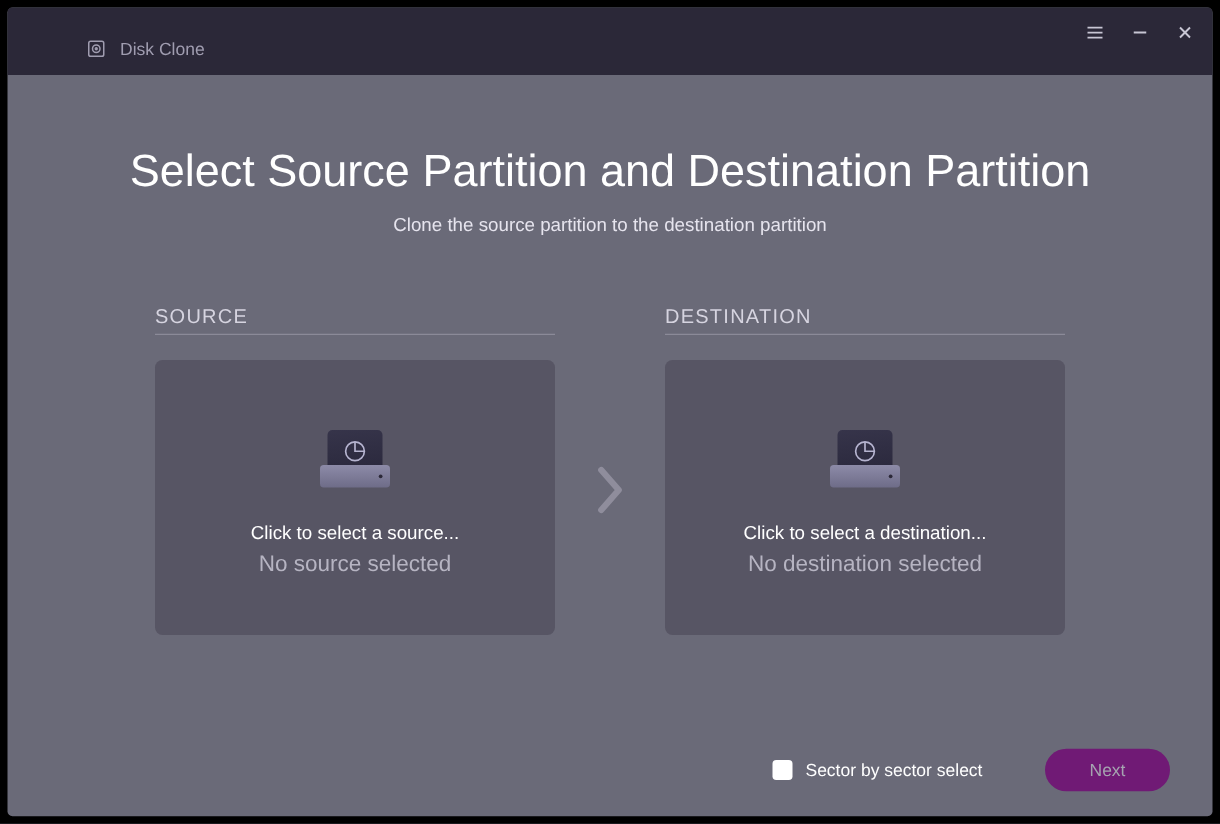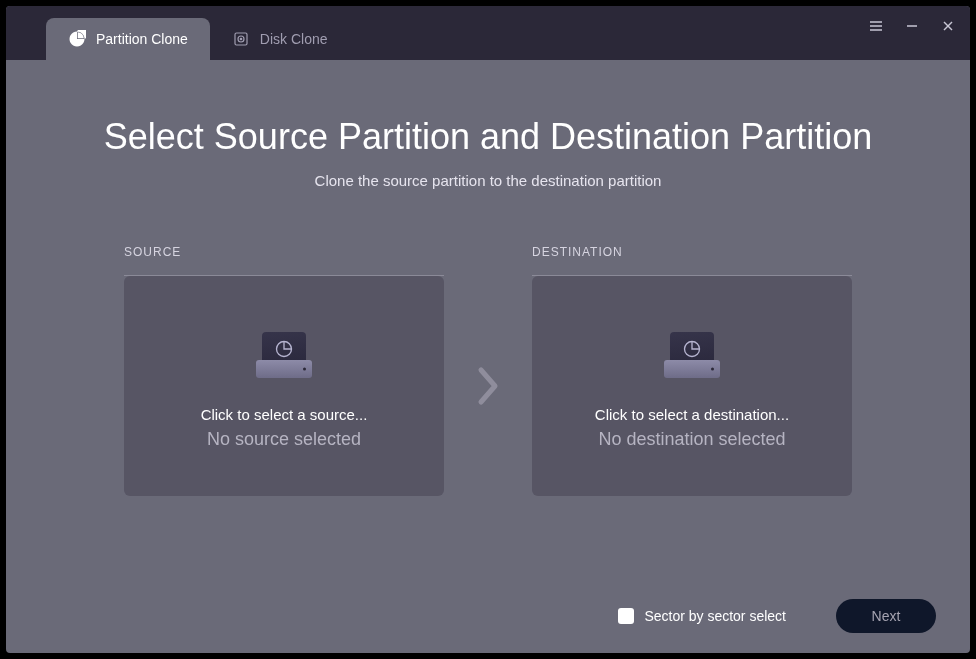--- a/index.html
+++ b/index.html
@@ -99,25 +99,26 @@
     .panels {
       display: flex;
       align-items: center;
       justify-content: center;
       gap: 24px;
     }
     .panel-group {
       width: 320px;
     }
     .panel-label {
-      font-size: 12px;
+      font-size: 16px;
       letter-spacing: 1px;
       color: #d6d4e0;
-      padding-bottom: 16px;
+      padding-bottom: 4px;
       border-bottom: 1px solid #8b8a98;
+      margin-bottom: 20px;
     }
     .panel-card {
       background: #575564;
       border-radius: 6px;
       height: 220px;
       display: flex;
       flex-direction: column;
       align-items: center;
       justify-content: center;
       cursor: pointer;
@@ -202,46 +203,37 @@
       background: #ffffff;
       border-radius: 3px;
     }
     .checkbox-label {
       font-size: 14px;
       color: #ffffff;
     }
     .next-btn {
       width: 100px;
       height: 34px;
-      background: #0f172a;
+      background: #701a75;
       border-radius: 17px;
       display: flex;
       align-items: center;
       justify-content: center;
       color: #a5a3b0;
       font-size: 14px;
       cursor: pointer;
     }
   </style>
 </head>
 <body>
 
 <div class="app-frame">
 
   <div class="titlebar">
     <div class="tabs">
-      <div class="tab active">
-        <span class="tab-icon">
-          <svg viewBox="0 0 24 24" width="18" height="18" fill="currentColor">
-            <path d="M12 2 A10 10 0 1 1 11.99 2 Z M12 4 V12 H20 A8 8 0 1 0 12 4 Z"></path>
-            <path d="M13 3 V11 H21 A8 8 0 0 0 13 3 Z" fill="currentColor"></path>
-          </svg>
-        </span>
-        <span>Partition Clone</span>
-      </div>
       <div class="tab">
         <span class="tab-icon">
           <svg viewBox="0 0 24 24" width="18" height="18" fill="none" stroke="currentColor" stroke-width="1.6">
             <rect x="4" y="4" width="16" height="16" rx="2"></rect>
             <circle cx="12" cy="12" r="4"></circle>
             <circle cx="12" cy="12" r="1" fill="currentColor"></circle>
           </svg>
         </span>
         <span>Disk Clone</span>
       </div>

